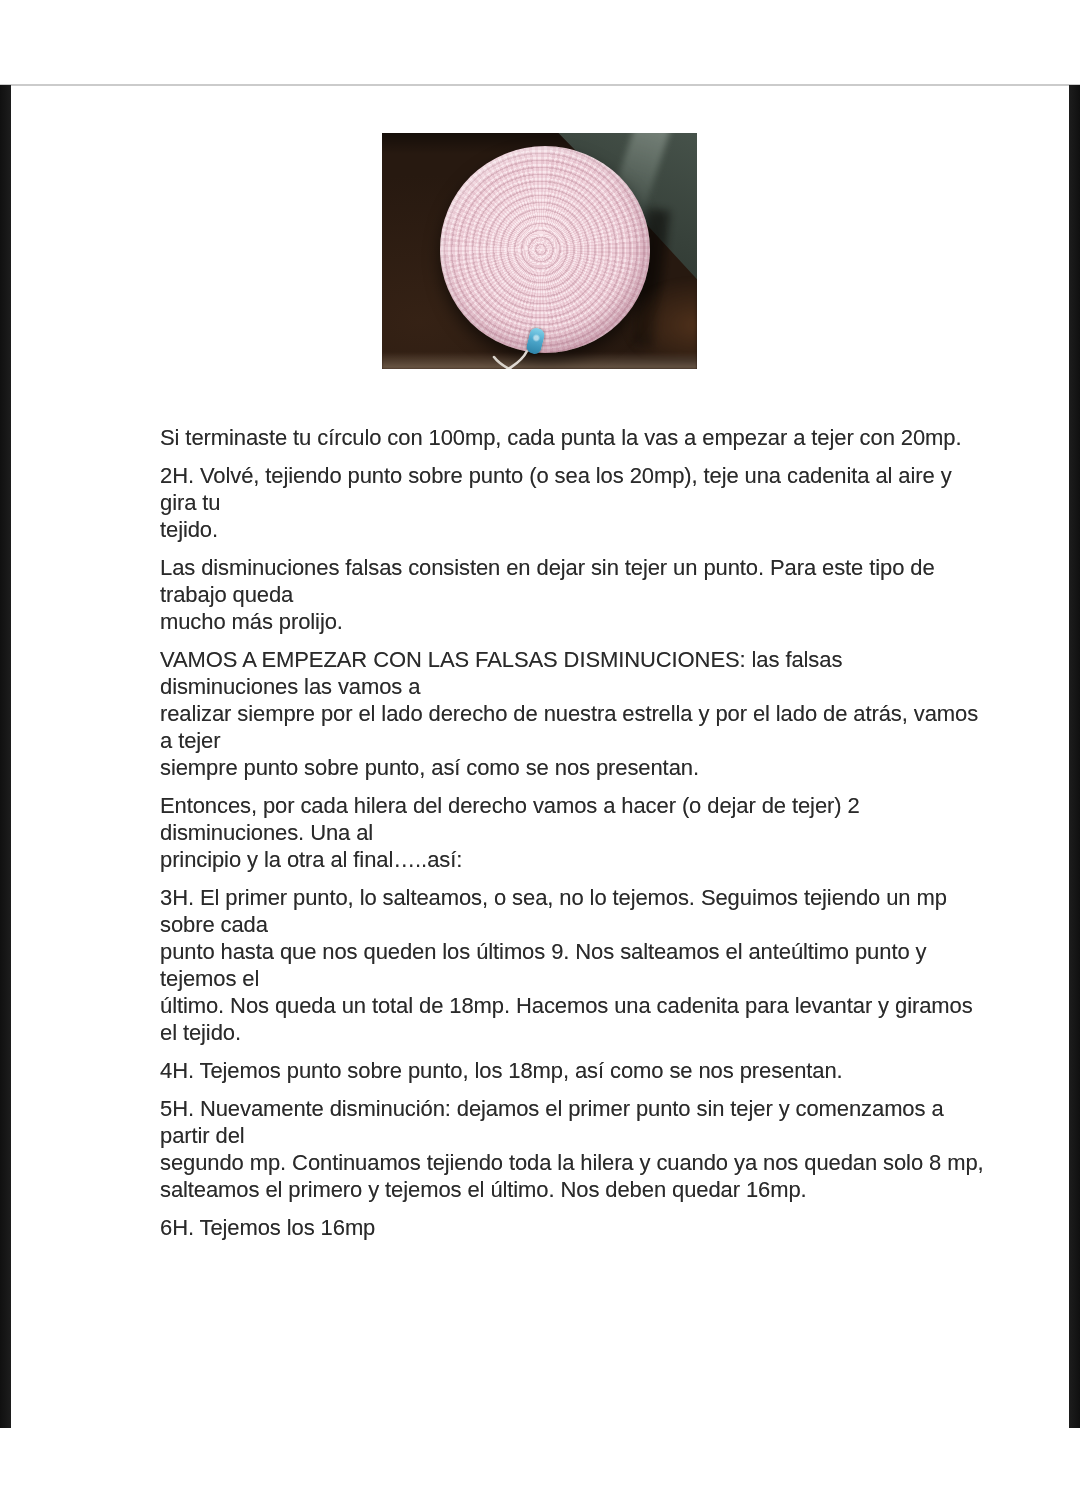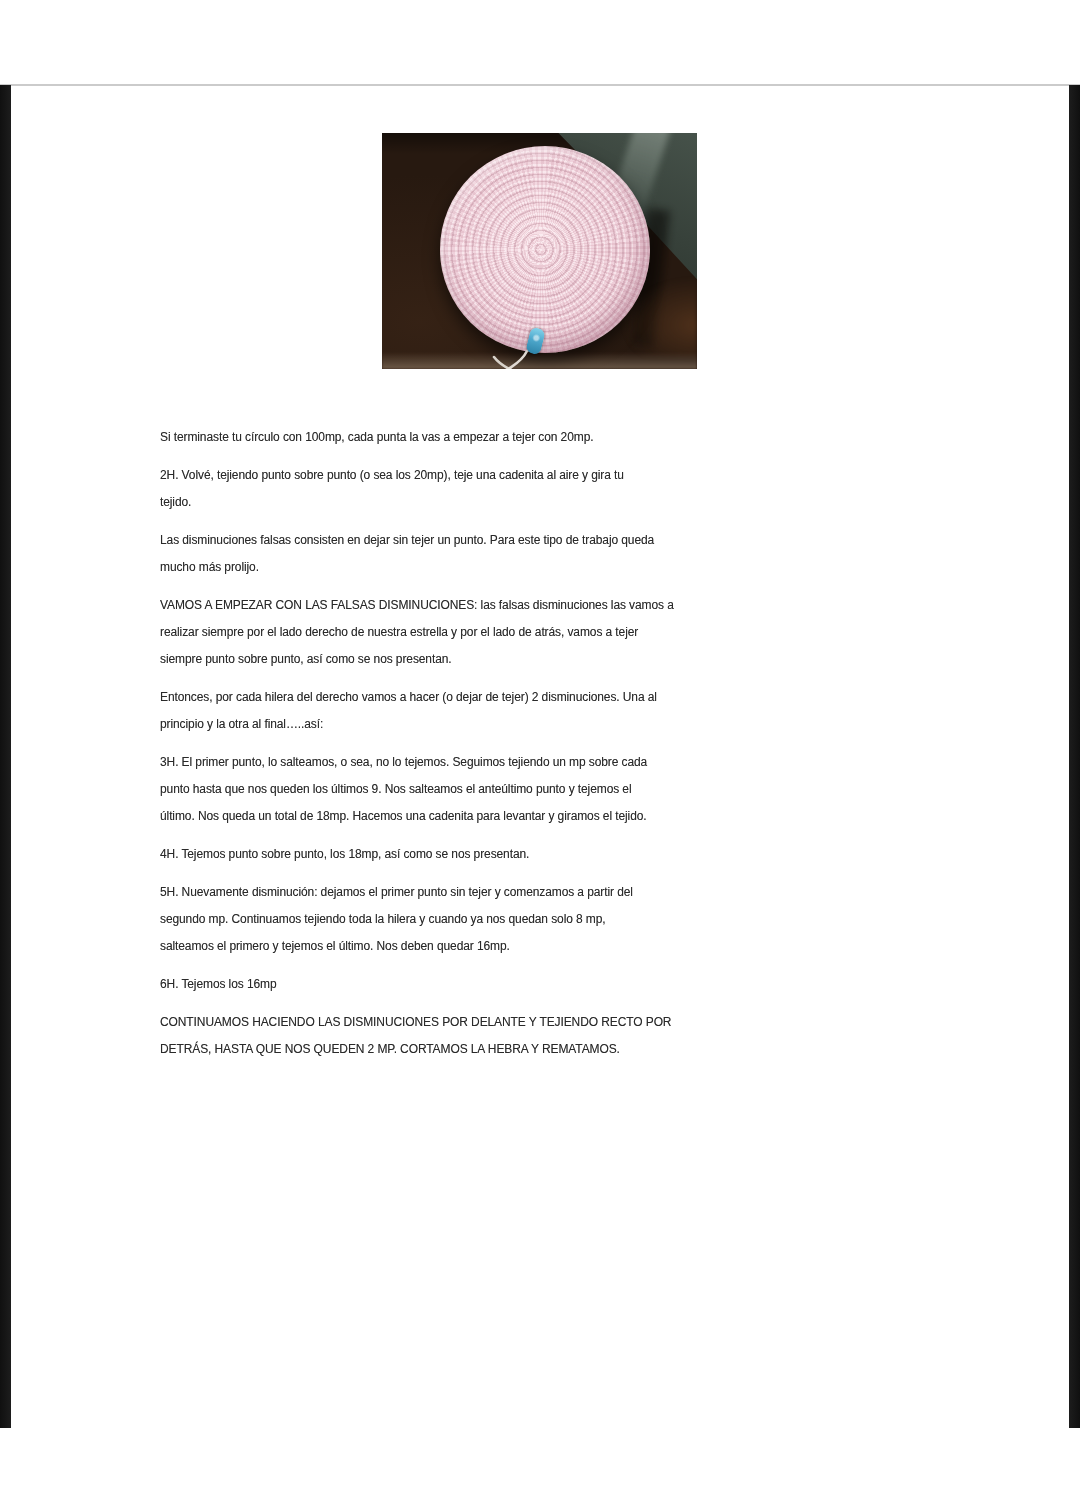--- a/index.html
+++ b/index.html
@@ -116,21 +116,21 @@
     position: absolute;
     left: 0; top: 0;
   }
 
   
   .instructions {
     position: absolute;
     left: 160px; top: 424px;
     width: 824px;
     color: #2a2a2a;
-    font-size: 12px;
+    font-size: 22px;
     line-height: 27px;
     letter-spacing: -0.1px;
     filter: blur(0.3px);
     text-shadow: 0 0 0.6px rgba(60,60,60,0.45);
   }
   .instructions p {
     margin: 0 0 11px 0;
     white-space: pre-line;
   }
 </style>
@@ -169,17 +169,15 @@
     <p>Entonces, por cada hilera del derecho vamos a hacer (o dejar de tejer) 2 disminuciones. Una al
 principio y la otra al final…..así:</p>
     <p>3H. El primer punto, lo salteamos, o sea, no lo tejemos. Seguimos tejiendo un mp sobre cada
 punto hasta que nos queden los últimos 9. Nos salteamos el anteúltimo punto y tejemos el
 último. Nos queda un total de 18mp. Hacemos una cadenita para levantar y giramos el tejido.</p>
     <p>4H. Tejemos punto sobre punto, los 18mp, así como se nos presentan.</p>
     <p>5H. Nuevamente disminución: dejamos el primer punto sin tejer y comenzamos a partir del
 segundo mp. Continuamos tejiendo toda la hilera y cuando ya nos quedan solo 8 mp,
 salteamos el primero y tejemos el último. Nos deben quedar 16mp.</p>
     <p>6H. Tejemos los 16mp</p>
-    <p>CONTINUAMOS HACIENDO LAS DISMINUCIONES POR DELANTE Y TEJIENDO RECTO POR
-DETRÁS, HASTA QUE NOS QUEDEN 2 MP. CORTAMOS LA HEBRA Y REMATAMOS.</p>
   </div>
 
 </div>
 
 </body></html>

